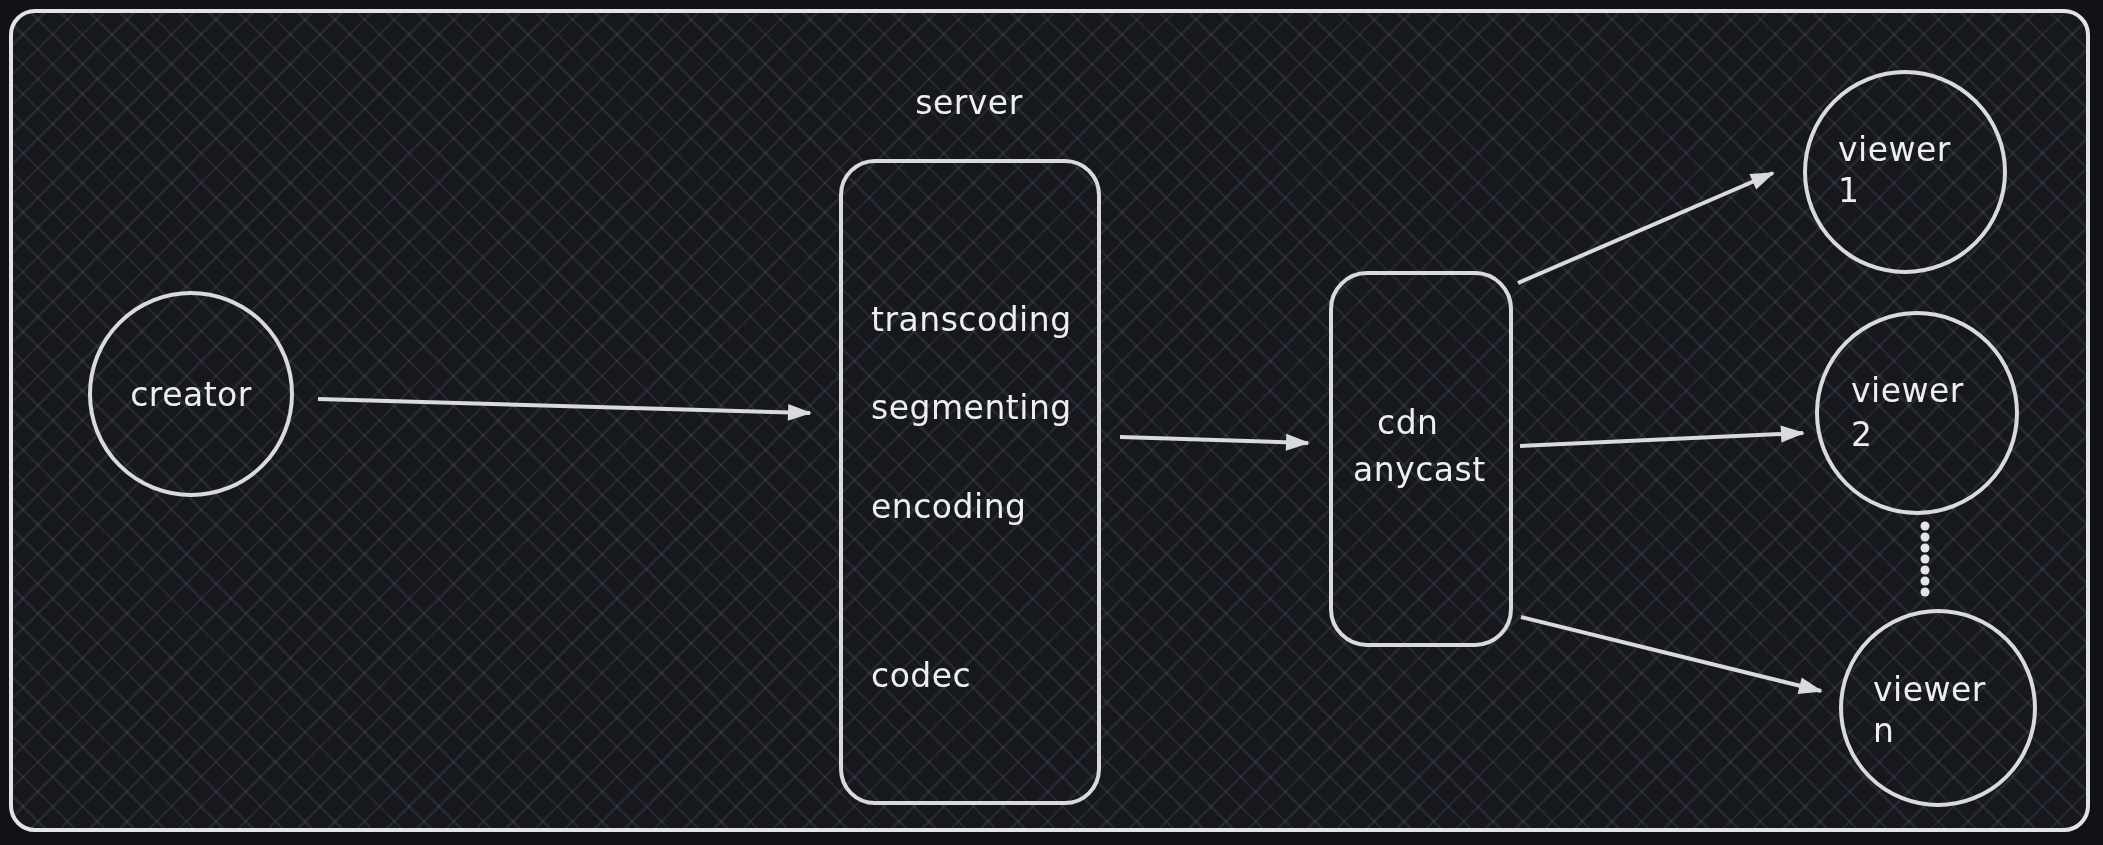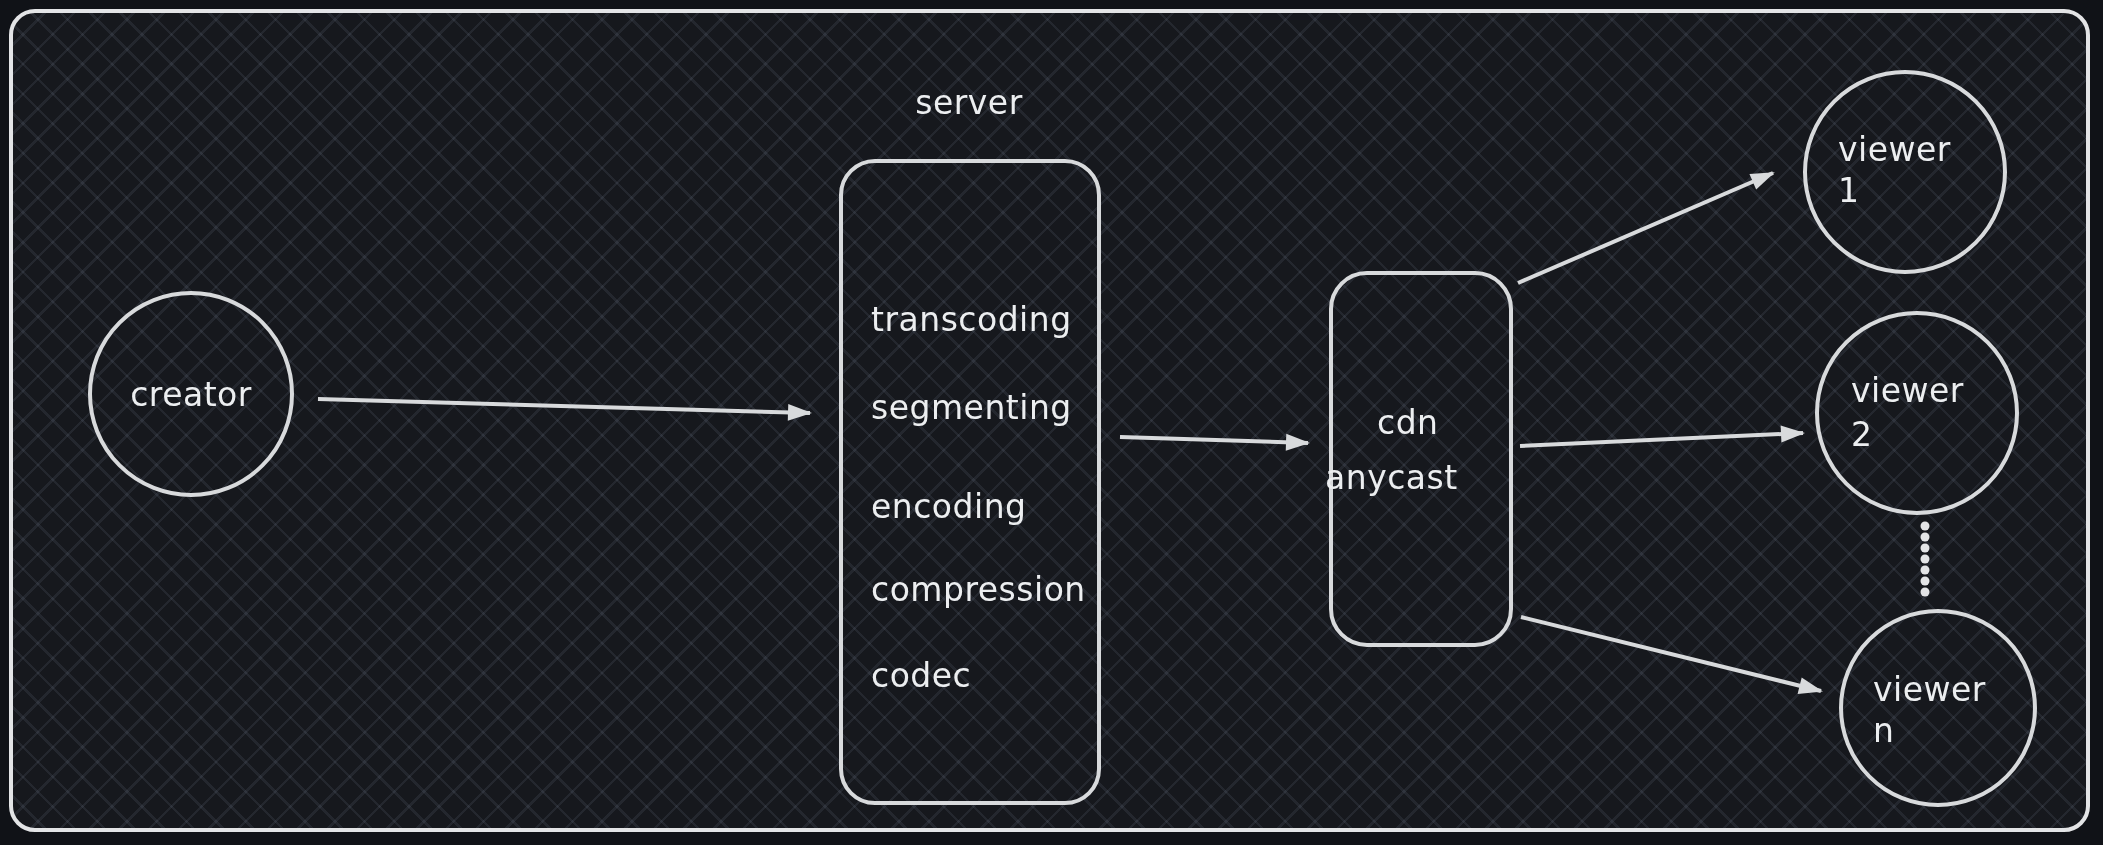--- a/index.html
+++ b/index.html
@@ -91,25 +91,24 @@
       </g>
     </svg>
 
     <div class="label centered" style="left:856px; top:70px; width:200px;">server</div>
 
     <div class="label centered" style="left:78px; top:362px; width:200px;">creator</div>
 
     <div class="label" style="left:858px; top:375px;">segmenting</div>
     <div class="label" style="left:858px; top:287px;">transcoding</div>
     <div class="label" style="left:858px; top:474px;">encoding</div>
-    <div class="label" style="left:858px; top:557px;">compression</div>
     <div class="label" style="left:858px; top:643px;">codec</div>
 
     <div class="label" style="left:1340px; top:390px;margin-left:24px;">cdn</div>
-    <div class="label" style="left:1312px; top:437px;margin-top:8px;">anycast</div>
+    <div class="label" style="left:1340px; top:437px;">anycast</div>
 
     <div class="label" style="left:1825px; top:117px;">viewer</div>
     <div class="label" style="left:1825px; top:158px;">1</div>
 
     <div class="label" style="left:1838px; top:358px;">viewer</div>
     <div class="label" style="left:1838px; top:402px;">2</div>
 
     <div class="label" style="left:1860px; top:657px;">viewer</div>
     <div class="label" style="left:1860px; top:698px;">n</div>
 

